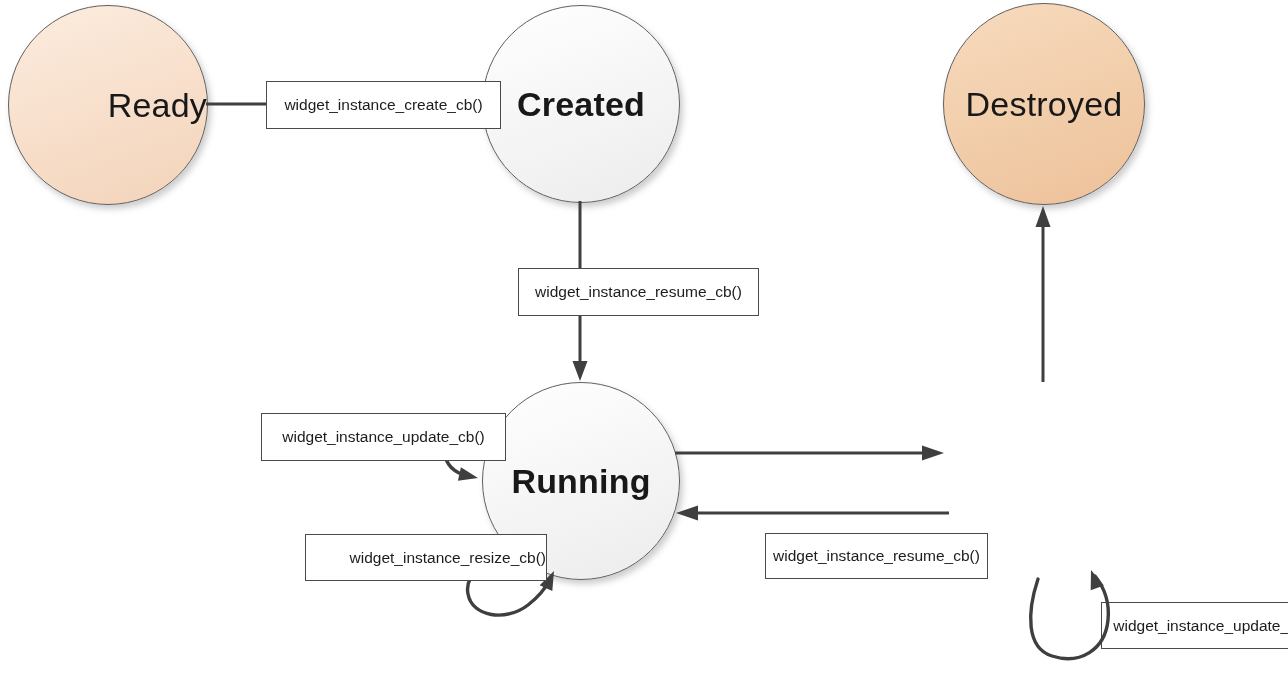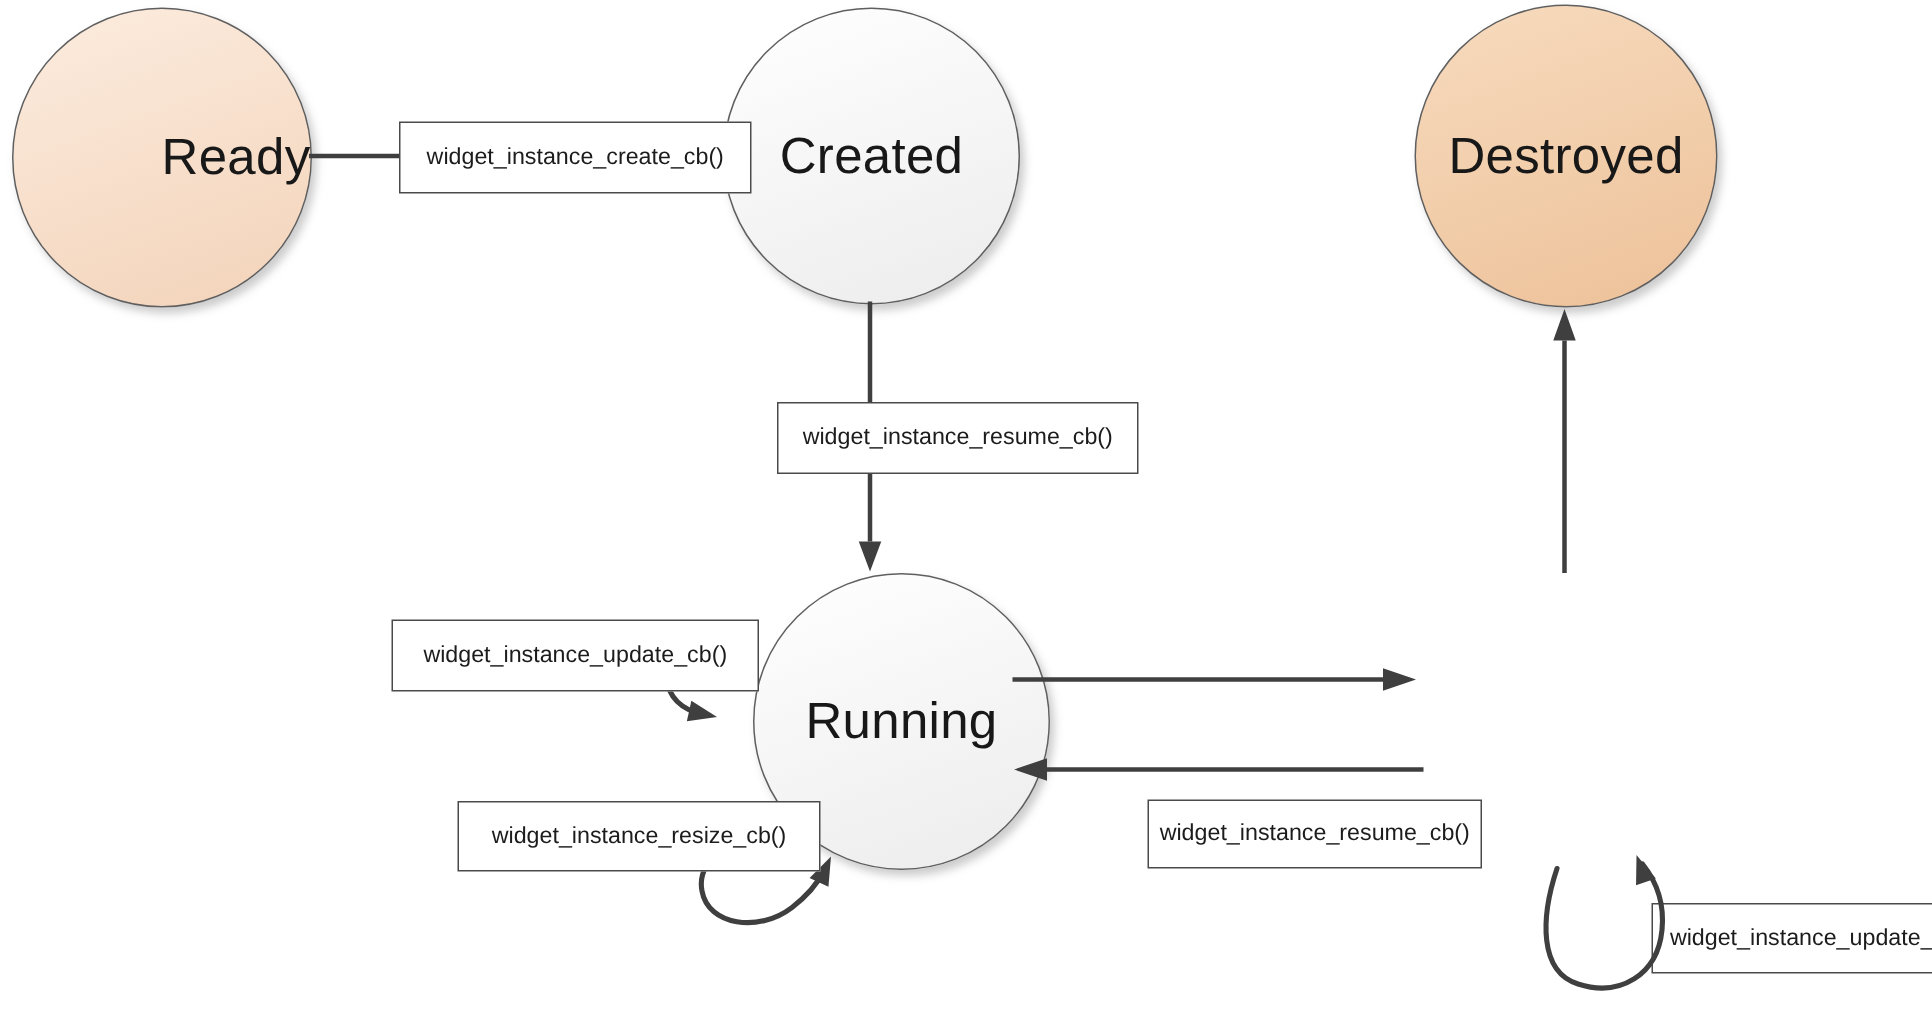--- a/index.html
+++ b/index.html
@@ -38,21 +38,21 @@
     z-index: 1;
   }
   .state .state-label {
     font-size: 34px;
     color: #181818;
     letter-spacing: 0.2px;
     white-space: nowrap;
   }
   .fill-peach-light { background: linear-gradient(160deg, #fcecdf 0%, #f3d3b9 100%); justify-content: flex-end; }
   .fill-peach-dark  { background: linear-gradient(160deg, #f7dbbe 0%, #edc199 100%); }
-  .fill-light       { background: linear-gradient(160deg, #fefefe 5%, #ececec 100%); }
+  .fill-light       { background: linear-gradient(160deg, #fefefe 5%, #ececec 100%); font-weight: bold; }
 
   .callout {
     position: absolute;
     background: #ffffff;
     border: 1.4px solid #4a4a4a;
     display: flex;
     align-items: center;
     justify-content: center;
     z-index: 3;
     white-space: nowrap;
@@ -81,21 +81,21 @@
   </div>
 
   <div class="state fill-light" style="left:482px; top:5px; width:196px; height:196px;">
     <span class="state-label">Created</span>
   </div>
 
   <div class="state fill-peach-dark" style="left:943px; top:3px; width:200px; height:200px;">
     <span class="state-label">Destroyed</span>
   </div>
 
-  <div class="state fill-light" style="left:502px; top:382px; width:196px; height:196px;text-align:right;">
+  <div class="state fill-light" style="left:482px; top:382px; width:196px; height:196px;text-align:right;">
     <span class="state-label">Running</span>
   </div>
 
 
   <svg class="layer z2" viewBox="0 0 1288 674">
 
     <g>
       <path class="conn thick" d="M206,104 L457,104"></path>
       <polygon class="head" points="478,104 457,96.5 457,111.5"></polygon>
     </g>
@@ -142,21 +142,21 @@
 
   <div class="callout" style="left:717px; top:533px; width:221px; height:44px;">
     <span class="callout-label">widget_instance_resume_cb()</span>
   </div>
 
 
   <div class="callout" style="left:213px; top:413px; width:243px; height:46px;">
     <span class="callout-label">widget_instance_update_cb()</span>
   </div>
 
-  <div class="callout" style="left:257px; top:534px; width:240px; height:45px;">
+  <div class="callout" style="left:257px; top:534px; width:240px; height:45px;justify-content:flex-end;">
     <span class="callout-label">widget_instance_resize_cb()</span>
   </div>
 
   <div class="callout" style="left:1053px; top:602px; width:225px; height:45px;">
     <span class="callout-label">widget_instance_update_cb()</span>
   </div>
 
   <svg class="layer z4" viewBox="0 0 1288 674">
 
     <g>

